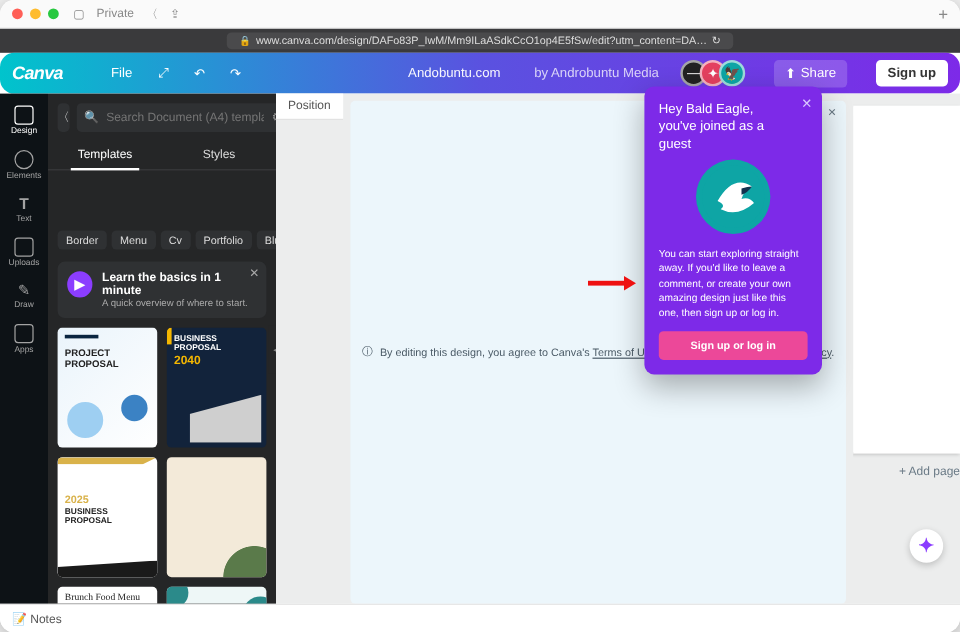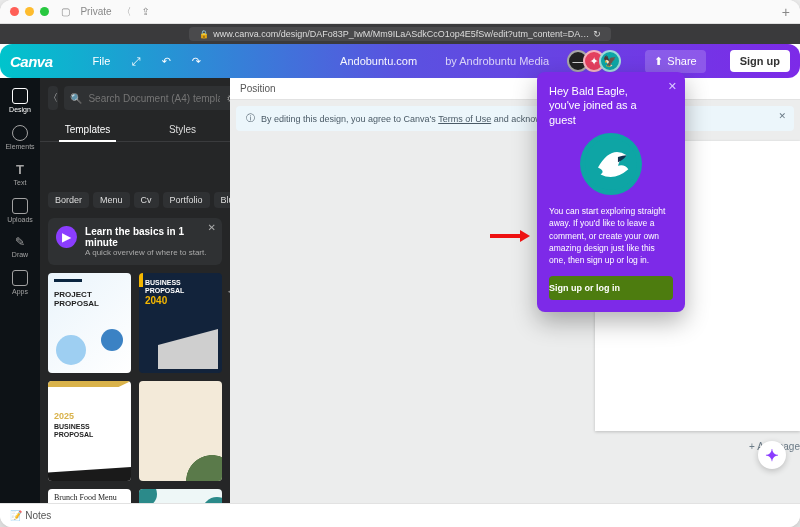--- a/index.html
+++ b/index.html
@@ -61,42 +61,42 @@
   .chip{background:var(--panel2);border-radius:4px;padding:3px 7px;font-size:9px;white-space:nowrap;margin-top:44px;}
   .tip{margin:4px 8px 8px;background:var(--panel2);border-radius:6px;padding:8px;display:flex;gap:8px;position:relative;}
   .tip-ic{width:22px;height:22px;border-radius:50%;background:#8b3dff;display:flex;align-items:center;justify-content:center;color:#fff;font-size:12px;}
   .tip-x{position:absolute;top:4px;right:6px;color:#aaa;font-size:10px;}
   .tip-title{font-weight:600;font-size:10px;color:#fff;}
   .tip-sub{font-size:8px;color:#aaa;}
   .grid{flex:1;overflow:hidden;padding:0 8px;display:grid;grid-template-columns:1fr 1fr;gap:8px;}
   .thumb{background:#fff;border-radius:4px;height:100px;overflow:hidden;position:relative;color:#222;font-size:7px;}
   .side-handle{position:absolute;right:-6px;top:50%;width:12px;height:40px;background:var(--panel);border-radius:0 6px 6px 0;transform:translateY(-50%);display:flex;align-items:center;justify-content:center;color:#888;font-size:9px;}
   
-  .canvas-area{flex:1;background:#eceded;display:flex;flex-direction:column;position:relative;}
+  .canvas-area{flex:1;background:#eceded;display:flex;flex-direction:row;position:relative;}
   .pos-bar{height:22px;background:#fff;border-bottom:1px solid #e2e2e2;display:flex;align-items:center;padding:0 10px;font-size:10px;color:#555;}
   .info-banner{margin:6px 6px 0;background:var(--info-bg);border-radius:4px;padding:6px 10px;font-size:9px;color:#4a5a66;display:flex;align-items:center;gap:6px;position:relative;}
   .info-link{text-decoration:underline;}
   .info-x{position:absolute;right:8px;top:5px;color:#6a7a86;cursor:pointer;}
   .canvas-scroll{flex:1;display:flex;flex-direction:column;align-items:flex-end;padding-top:10px;overflow:hidden;}
   .page{width:205px;height:290px;background:#fff;box-shadow:0 1px 3px rgba(0,0,0,.2);}
   .add-page{margin-top:10px;font-size:10px;color:#6a7a86;}
   
   .status{height:24px;background:#fff;border-top:1px solid #e2e2e2;display:flex;align-items:center;padding:0 10px;font-size:10px;color:#555;gap:10px;}
   .status-right{margin-left:auto;display:flex;align-items:center;gap:10px;}
   .slider{display:flex;align-items:center;gap:6px;}
   .slider-track{width:70px;height:3px;background:#d0d0d0;border-radius:2px;position:relative;}
   .slider-thumb{position:absolute;left:35%;top:-3px;width:9px;height:9px;background:#fff;border:1px solid #999;border-radius:50%;}
   .stat-ic{width:14px;height:14px;color:#777;}
   
   .popup{position:absolute;top:72px;right:115px;width:148px;background:var(--popup-purple);color:#fff;border-radius:8px;padding:12px;font-size:9px;box-shadow:0 10px 25px rgba(0,0,0,.3);z-index:50;}
   .popup-x{position:absolute;top:8px;right:8px;color:#d9c8ff;cursor:pointer;font-size:11px;}
   .popup-title{font-weight:400;font-size:11px;margin-bottom:6px;line-height:1.3;padding-right:14px;}
   .popup-av{width:62px;height:62px;border-radius:50%;background:#0ea5a5;margin:6px auto 10px;display:flex;align-items:center;justify-content:center;overflow:hidden;}
   .popup-body{font-size:8.5px;line-height:1.45;margin-bottom:10px;}
-  .popup-btn{background:#4d7c0f;border-radius:4px;text-align:left;padding:7px 0;font-size:9px;font-weight:600;}
+  .popup-btn{background:#ec4899;border-radius:4px;text-align:center;padding:7px 0;font-size:9px;font-weight:600;}
   .arrow{position:absolute;top:230px;right:270px;z-index:60;display:flex;align-items:center;}
   .arrow-line{width:30px;height:4px;background:#e11;}
   .arrow-head{width:0;height:0;border-left:10px solid #e11;border-top:6px solid transparent;border-bottom:6px solid transparent;}
   
   .help-fab{position:absolute;right:14px;bottom:34px;width:28px;height:28px;border-radius:50%;background:#fff;box-shadow:0 2px 6px rgba(0,0,0,.2);display:flex;align-items:center;justify-content:center;color:var(--canva-purple);font-weight:700;}
   
   .t1{background:linear-gradient(135deg,#eaf4fb,#fff);}
   .t1 .bar{position:absolute;left:6px;top:6px;width:28px;height:3px;background:#0a2540;}
   .t1 .txt{position:absolute;left:6px;top:18px;font-weight:700;font-size:8px;line-height:1.1;}
   .t1 .circ{position:absolute;border-radius:50%;background:#9ecff2;}

